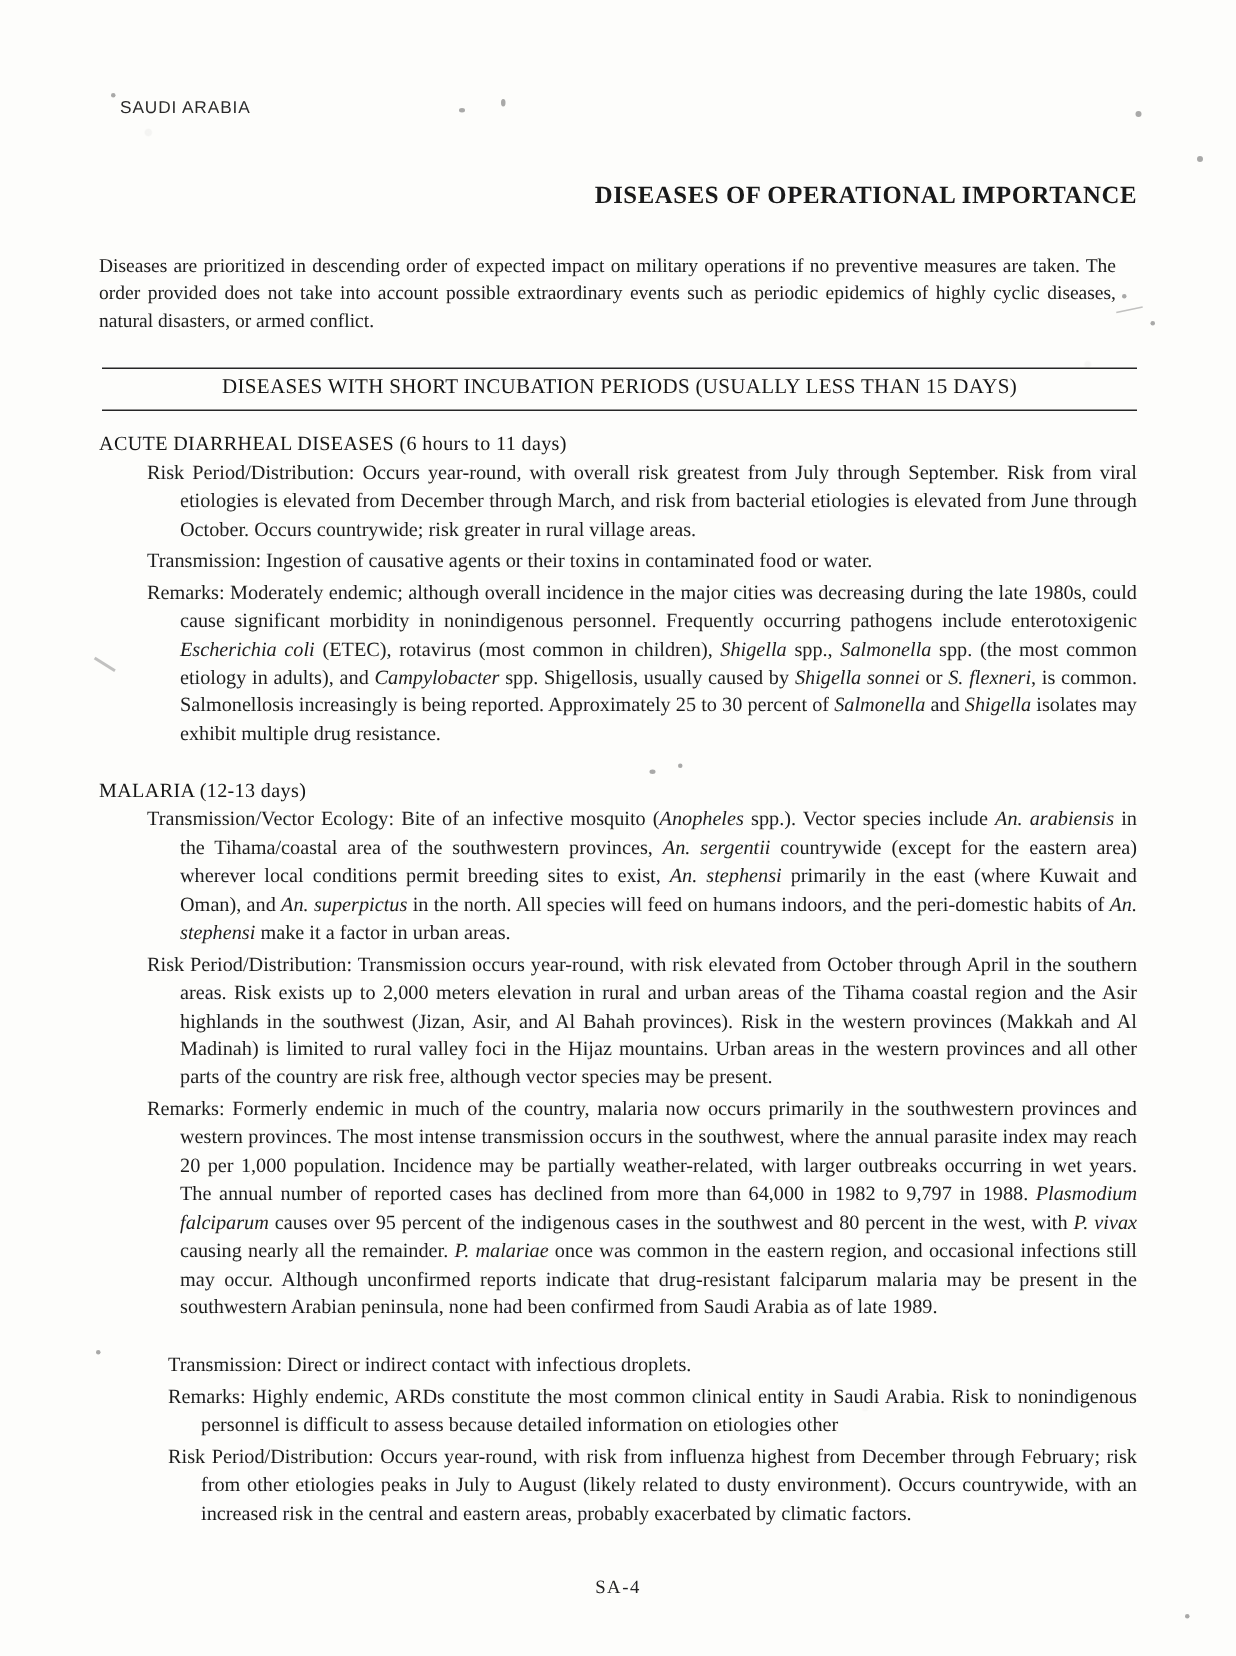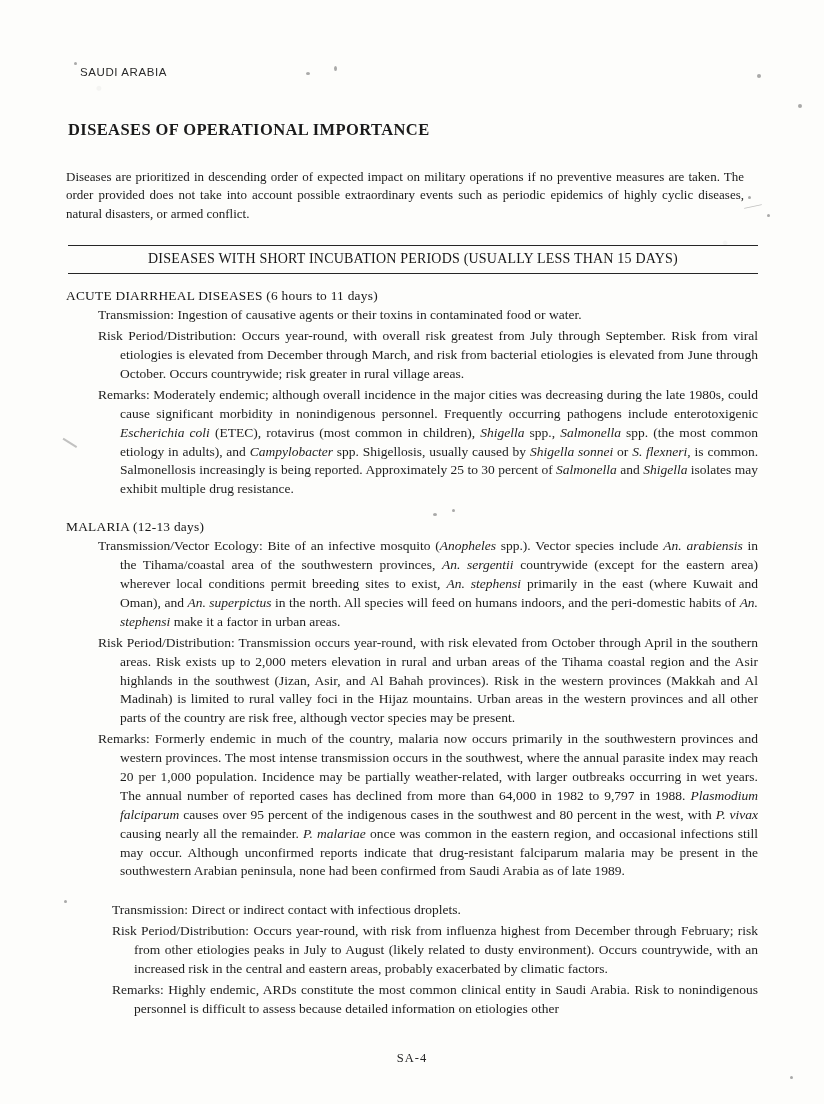--- a/index.html
+++ b/index.html
@@ -35,21 +35,21 @@
 
   .running-head {
     font-family: "Liberation Sans", sans-serif;
     font-size: 11.5px;
     letter-spacing: 0.6px;
     color: #2a2a2a;
     margin: 18px 0 0 12px;
   }
 
   .doc-title {
-    text-align: left;
+    text-align: right;
     font-size: 16.5px;
     letter-spacing: 0.4px;
     margin: 42px 0 0 0;
     color: #1a1a1a;
   }
 
   .intro {
     margin: 28px 0 0 -2px;
     font-size: 13px;
     line-height: 1.42;
@@ -149,24 +149,24 @@
 
     <p class="intro">Diseases are prioritized in descending order of expected impact on military operations if no preventive measures are taken. The order provided does not take into account possible extraordinary events such as periodic epidemics of highly cyclic diseases, natural disasters, or armed conflict.</p>
 
     <div class="section-band">
       <div class="section-title">DISEASES WITH SHORT INCUBATION PERIODS (USUALLY LESS THAN 15 DAYS)</div>
     </div>
 
     <section class="disease">
       <div class="disease-head">ACUTE DIARRHEAL DISEASES (6 hours to 11 days)</div>
       <p class="para">
-        <span class="lbl">Transmission:</span><span> Ingestion of causative agents or their toxins in contaminated food or water.</span>
+        <span class="lbl">Risk Period/Distribution:</span><span> Occurs year-round, with overall risk greatest from July through September. Risk from viral etiologies is elevated from December through March, and risk from bacterial etiologies is elevated from June through October. Occurs countrywide; risk greater in rural village areas.</span>
       </p>
       <p class="para">
-        <span class="lbl">Risk Period/Distribution:</span><span> Occurs year-round, with overall risk greatest from July through September. Risk from viral etiologies is elevated from December through March, and risk from bacterial etiologies is elevated from June through October. Occurs countrywide; risk greater in rural village areas.</span>
+        <span class="lbl">Transmission:</span><span> Ingestion of causative agents or their toxins in contaminated food or water.</span>
       </p>
       <p class="para">
         <span class="lbl">Remarks:</span><span> Moderately endemic; although overall incidence in the major cities was decreasing during the late 1980s, could cause significant morbidity in nonindigenous personnel. Frequently occurring pathogens include enterotoxigenic <i>Escherichia coli</i> (ETEC), rotavirus (most common in children), <i>Shigella</i> spp., <i>Salmonella</i> spp. (the most common etiology in adults), and <i>Campylobacter</i> spp. Shigellosis, usually caused by <i>Shigella sonnei</i> or <i>S. flexneri</i>, is common. Salmonellosis increasingly is being reported. Approximately 25 to 30 percent of <i>Salmonella</i> and <i>Shigella</i> isolates may exhibit multiple drug resistance.</span>
       </p>
     </section>
 
     <section class="disease">
       <div class="disease-head">MALARIA (12-13 days)</div>
       <p class="para">
         <span class="lbl">Transmission/Vector Ecology:</span><span> Bite of an infective mosquito (<i>Anopheles</i> spp.). Vector species include <i>An. arabiensis</i> in the Tihama/coastal area of the southwestern provinces, <i>An. sergentii</i> countrywide (except for the eastern area) wherever local conditions permit breeding sites to exist, <i>An. stephensi</i> primarily in the east (where Kuwait and Oman), and <i>An. superpictus</i> in the north. All species will feed on humans indoors, and the peri-domestic habits of <i>An. stephensi</i> make it a factor in urban areas.</span>
@@ -177,23 +177,23 @@
       <p class="para">
         <span class="lbl">Remarks:</span><span> Formerly endemic in much of the country, malaria now occurs primarily in the southwestern provinces and western provinces. The most intense transmission occurs in the southwest, where the annual parasite index may reach 20 per 1,000 population. Incidence may be partially weather-related, with larger outbreaks occurring in wet years. The annual number of reported cases has declined from more than 64,000 in 1982 to 9,797 in 1988. <i>Plasmodium falciparum</i> causes over 95 percent of the indigenous cases in the southwest and 80 percent in the west, with <i>P. vivax</i> causing nearly all the remainder. <i>P. malariae</i> once was common in the eastern region, and occasional infections still may occur. Although unconfirmed reports indicate that drug-resistant falciparum malaria may be present in the southwestern Arabian peninsula, none had been confirmed from Saudi Arabia as of late 1989.</span>
       </p>
     </section>
 
     <section class="disease">
       <p class="para deep">
         <span class="lbl">Transmission:</span><span> Direct or indirect contact with infectious droplets.</span>
       </p>
       <p class="para deep">
-        <span class="lbl">Risk Period/Distribution:</span><span> Occurs year-round, with risk from influenza highest from December through February; risk from other etiologies peaks in July to August (likely related to dusty environment). Occurs countrywide, with an increased risk in the central and eastern areas, probably exacerbated by climatic factors.</span>
+        <span class="lbl">Remarks:</span><span> Highly endemic, ARDs constitute the most common clinical entity in Saudi Arabia. Risk to nonindigenous personnel is difficult to assess because detailed information on etiologies other</span>
       </p>
       <p class="para deep">
-        <span class="lbl">Remarks:</span><span> Highly endemic, ARDs constitute the most common clinical entity in Saudi Arabia. Risk to nonindigenous personnel is difficult to assess because detailed information on etiologies other</span>
+        <span class="lbl">Risk Period/Distribution:</span><span> Occurs year-round, with risk from influenza highest from December through February; risk from other etiologies peaks in July to August (likely related to dusty environment). Occurs countrywide, with an increased risk in the central and eastern areas, probably exacerbated by climatic factors.</span>
       </p>
     </section>
 
   </div>
 
   <div class="folio">SA-4</div>
 </div>
 
 </body></html>

